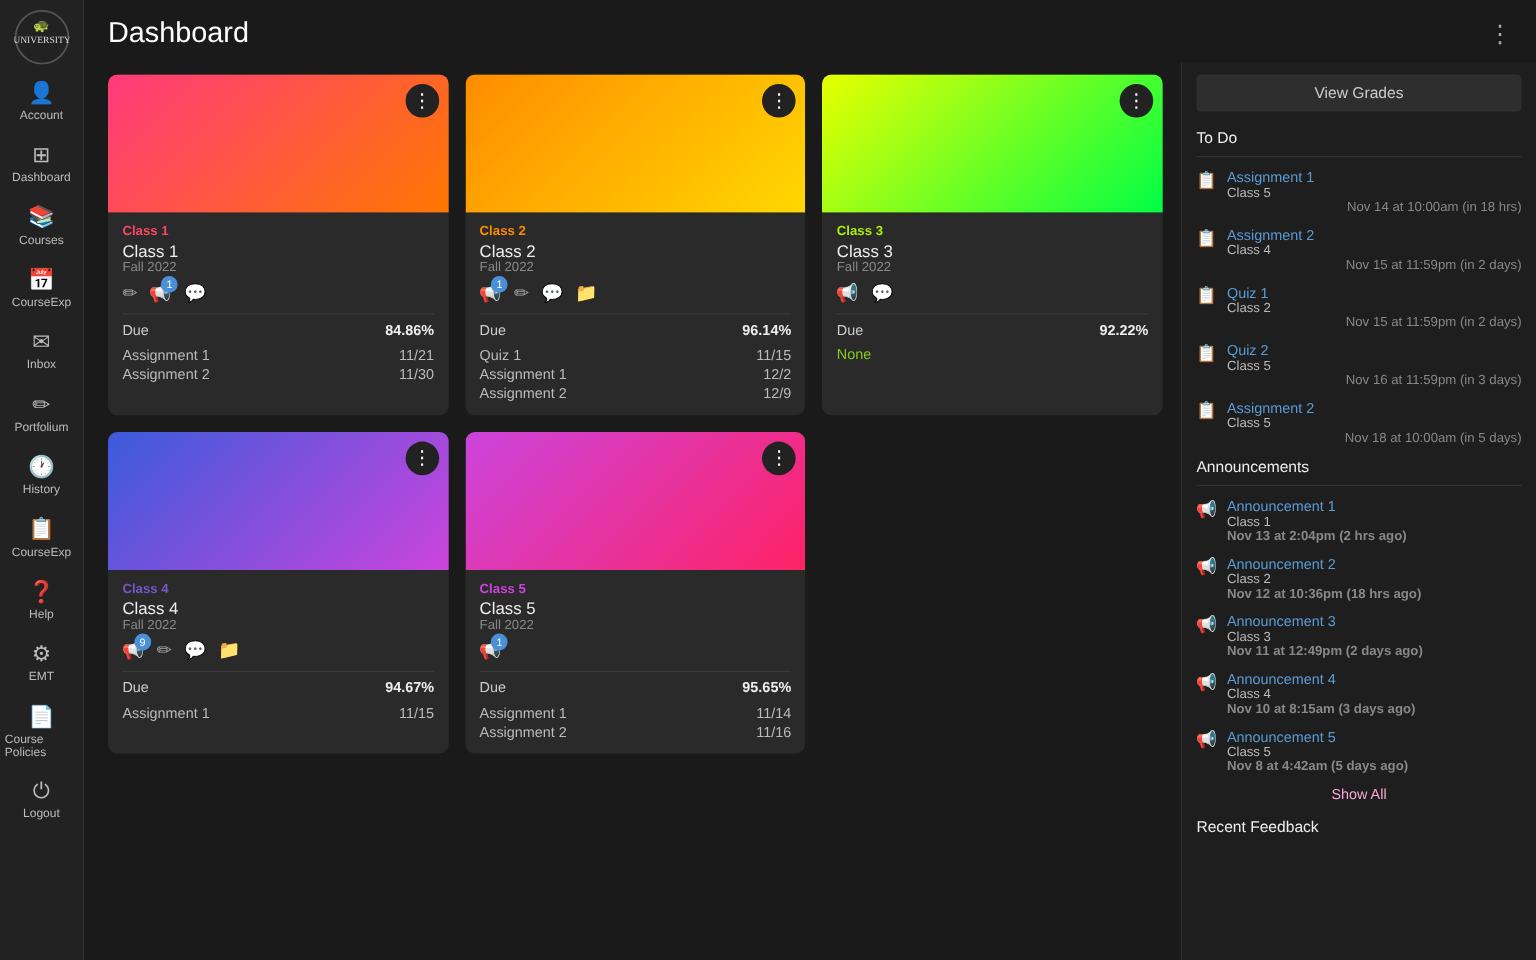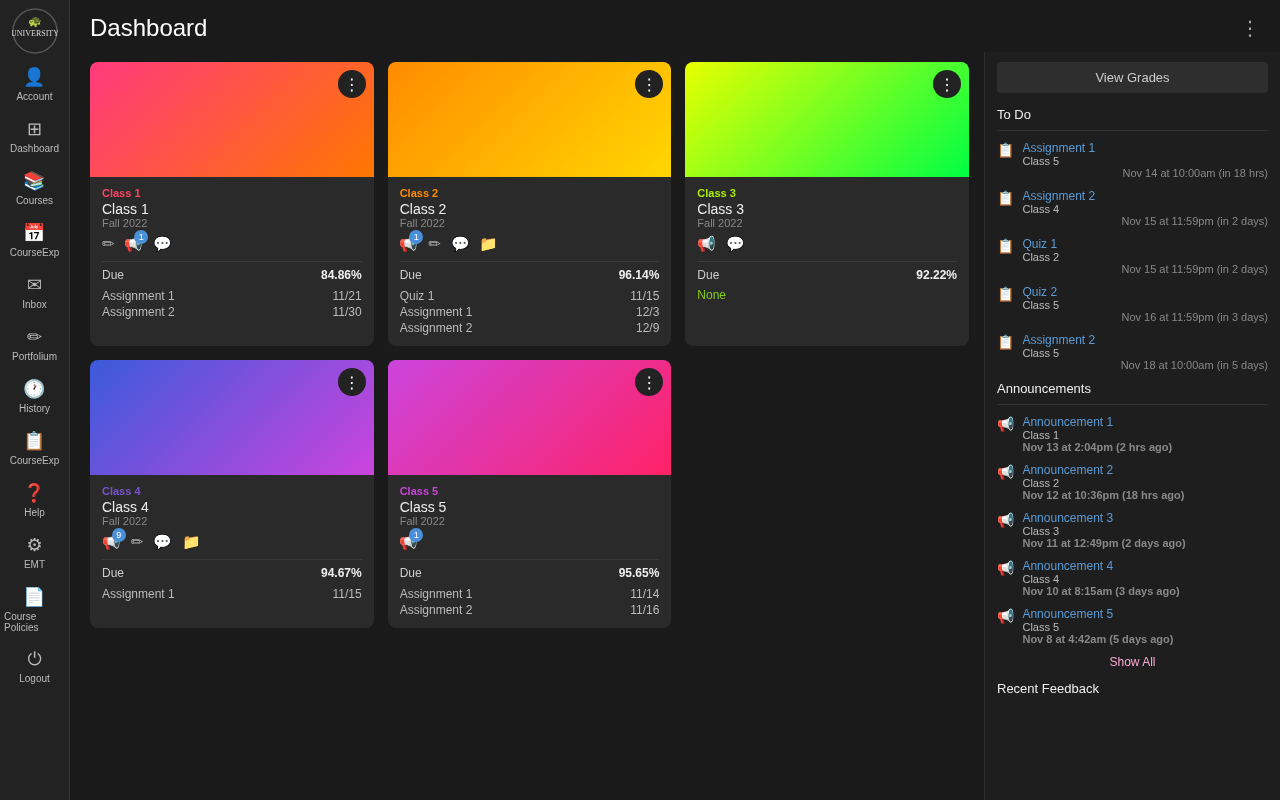--- a/index.html
+++ b/index.html
@@ -392,21 +392,21 @@
       <div class="card-due-row">
         <span>Due</span>
         <span class="grade">96.14%</span>
       </div>
       <div class="card-assignment-row">
         <span>Quiz 1</span>
         <span>11/15</span>
       </div>
             <div class="card-assignment-row">
         <span>Assignment 1</span>
-        <span>12/3</span>
+        <span>12/2</span>
       </div>
             <div class="card-assignment-row">
         <span>Assignment 2</span>
         <span>12/9</span>
       </div>
     </div>
   </div>
         <div class="course-card">
     <div class="card-banner">
       <div class="card-banner-gradient" style="background:linear-gradient(135deg, #e8ff00 0%, #00ff44 100%);"></div>

